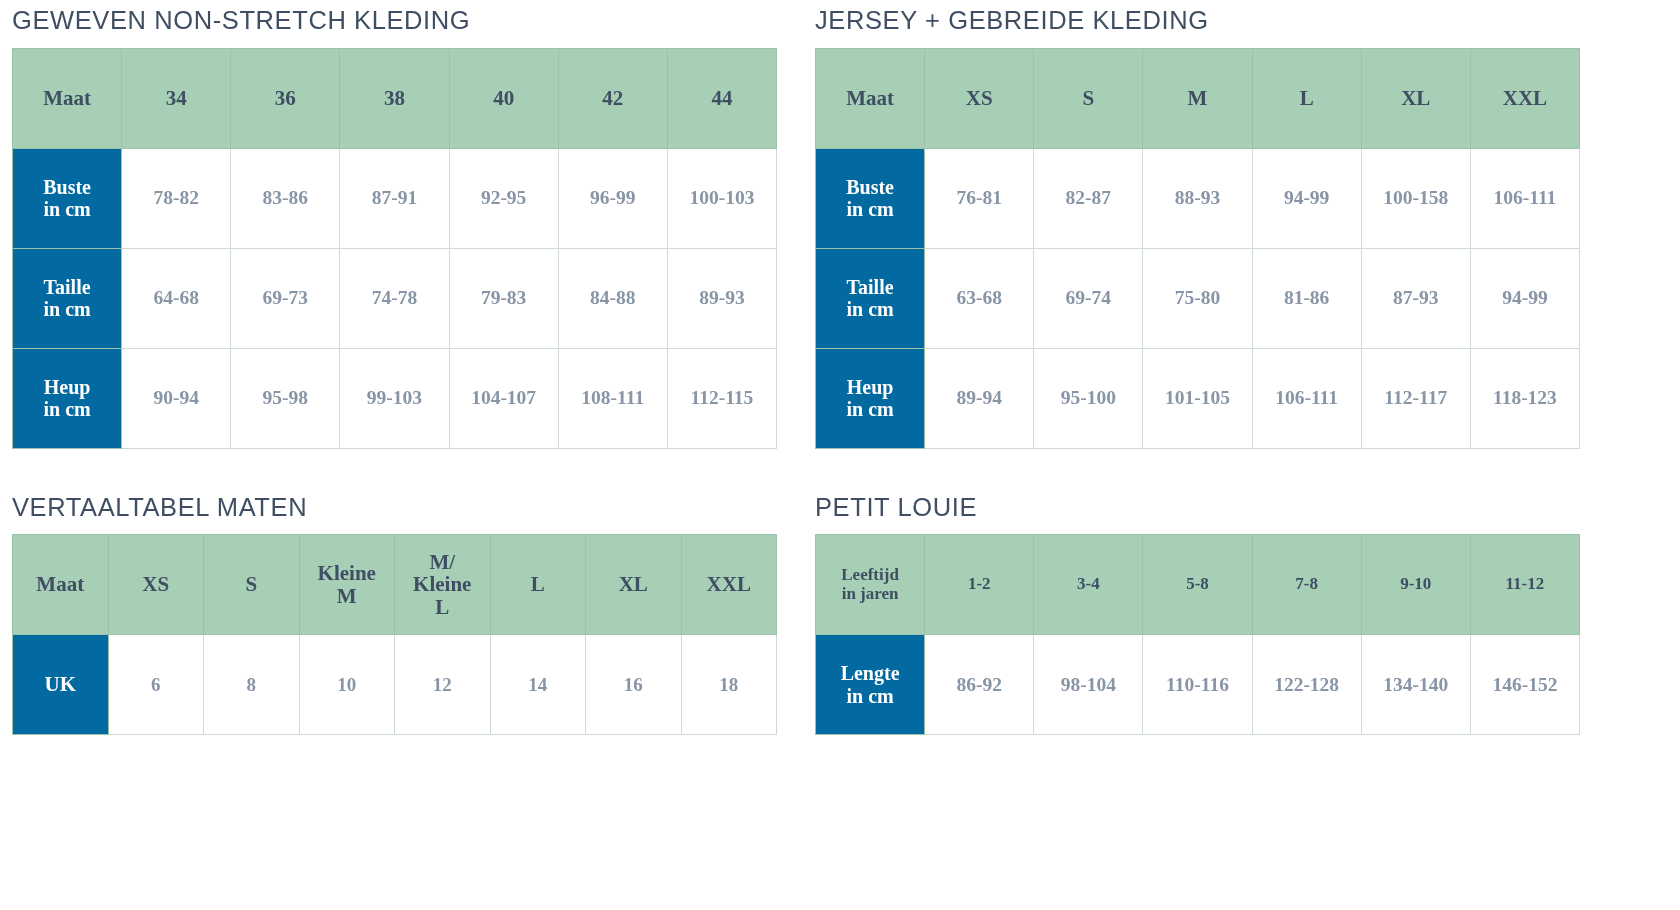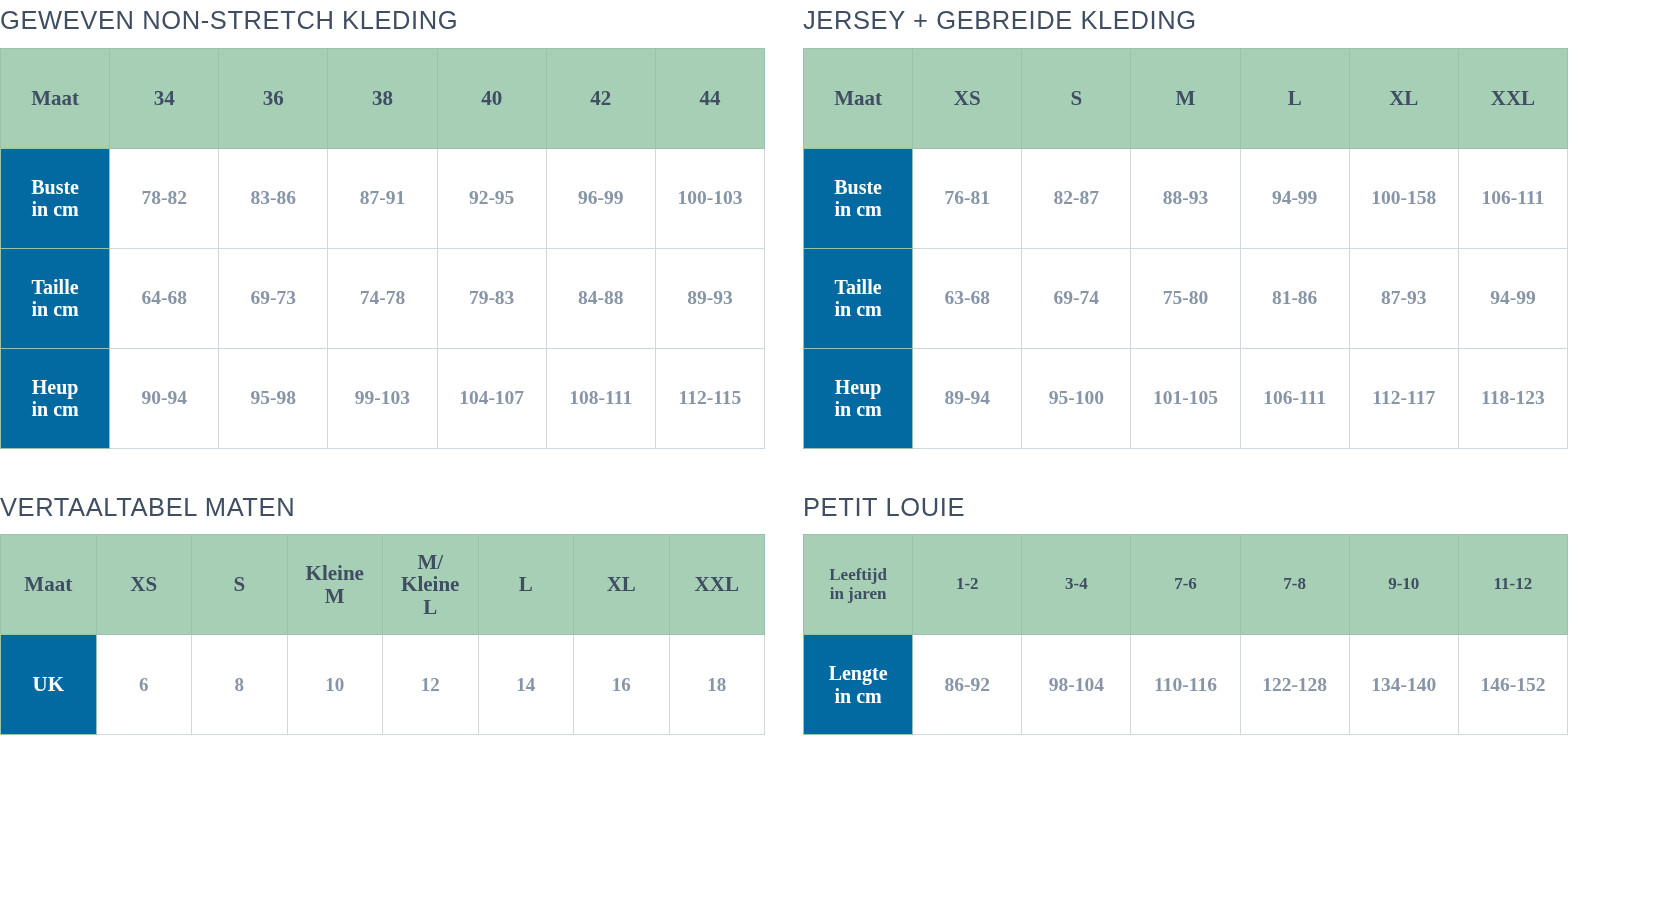--- a/index.html
+++ b/index.html
@@ -23,21 +23,21 @@
     padding: 0;
   }
 
   .grid {
     display: grid;
     grid-template-columns: 765px 38px 765px;
     grid-template-rows: auto auto;
     column-gap: 0;
   }
 
-  .block { width: 765px; }
+  .block { width: 765px; padding-left: 12px; }
   .block.col-left  { grid-column: 1; }
   .block.col-right { grid-column: 3; }
   .block.row-top    { grid-row: 1; }
   .block.row-bottom { grid-row: 2; }
 
   .section-title {
     font-family: "Liberation Sans", "DejaVu Sans", sans-serif;
     font-weight: 300;
     font-size: 25.5px;
     letter-spacing: 0.6px;
@@ -235,21 +235,21 @@
 
     <div class="block col-right row-bottom">
       <div class="spacer-mid"></div>
       <div class="section-title">PETIT LOUIE</div>
       <table class="size-table t-petit">
         <thead>
             <tr>
               <td>Leeftijd<br>in jaren</td>
               <td>1-2</td>
               <td>3-4</td>
-              <td>7-6</td>
+              <td>5-8</td>
               <td>7-8</td>
               <td>9-10</td>
               <td>11-12</td>
             </tr>
           </thead>
         <tbody>
             <tr class="body-row">
               <td class="rowlabel">Lengte<br>in cm</td>
               <td class="value">86-92</td>
               <td class="value">98-104</td>

